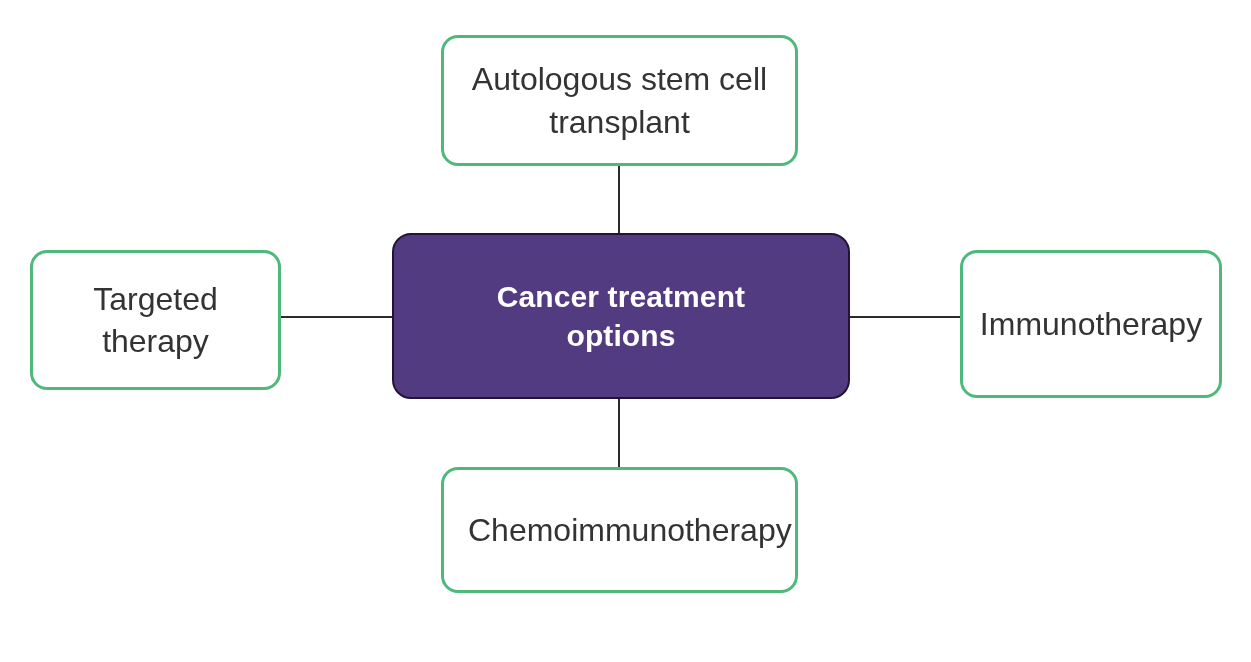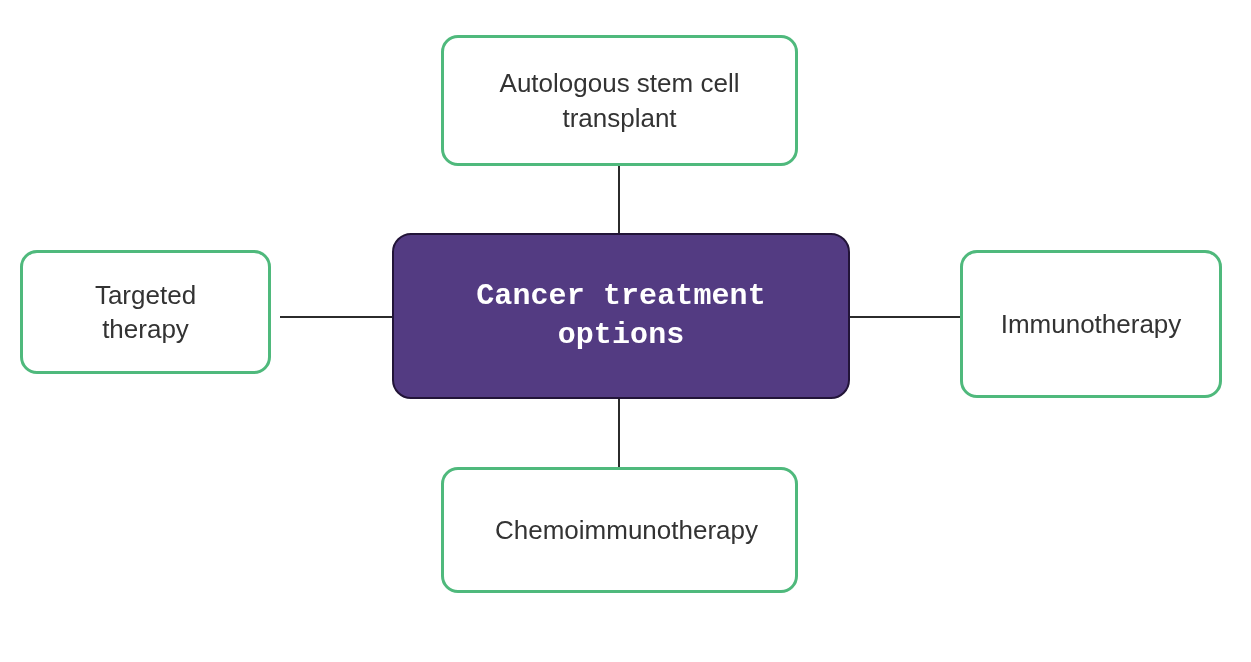--- a/index.html
+++ b/index.html
@@ -48,43 +48,42 @@
     width: 100%;
     white-space: pre-line;
   }
 
   
   .node-satellite {
     background: #ffffff;
     border: 3px solid #4fb97c;
     border-radius: 17px;
     color: #333333;
-    font-size: 26px;
+    font-size: 32px;
     font-weight: 400;
     line-height: 1.32;
     padding: 6px 10px;
   }
 
   
   .node-center {
     background: #533b82;
     border: 2px solid #221438;
     border-radius: 19px;
     color: #ffffff;
     font-size: 30px;
     font-weight: 700;
     line-height: 1.30;
     letter-spacing: 0.1px;
     padding: 12px 14px;
-    font-family: Liberation Mono, monospace;
   }
 
   
   #node-top    { left: 441px; top: 35px;  width: 357px; height: 131px; }
-  #node-left   { left: 20px;  top: 250px; width: 251px; height: 124px; }
+  #node-left   { left: 30px;  top: 250px; width: 251px; height: 140px; }
   #node-center { left: 392px; top: 233px; width: 458px; height: 166px; }
   #node-right  { left: 960px; top: 250px; width: 262px; height: 148px; }
   #node-bottom { left: 441px; top: 467px; width: 357px; height: 126px; padding-left: 24px; }
 </style>
 </head>
 <body>
 
 <div id="diagram-canvas">
 
   <div class="connector connector-v" id="connector-top"></div>

